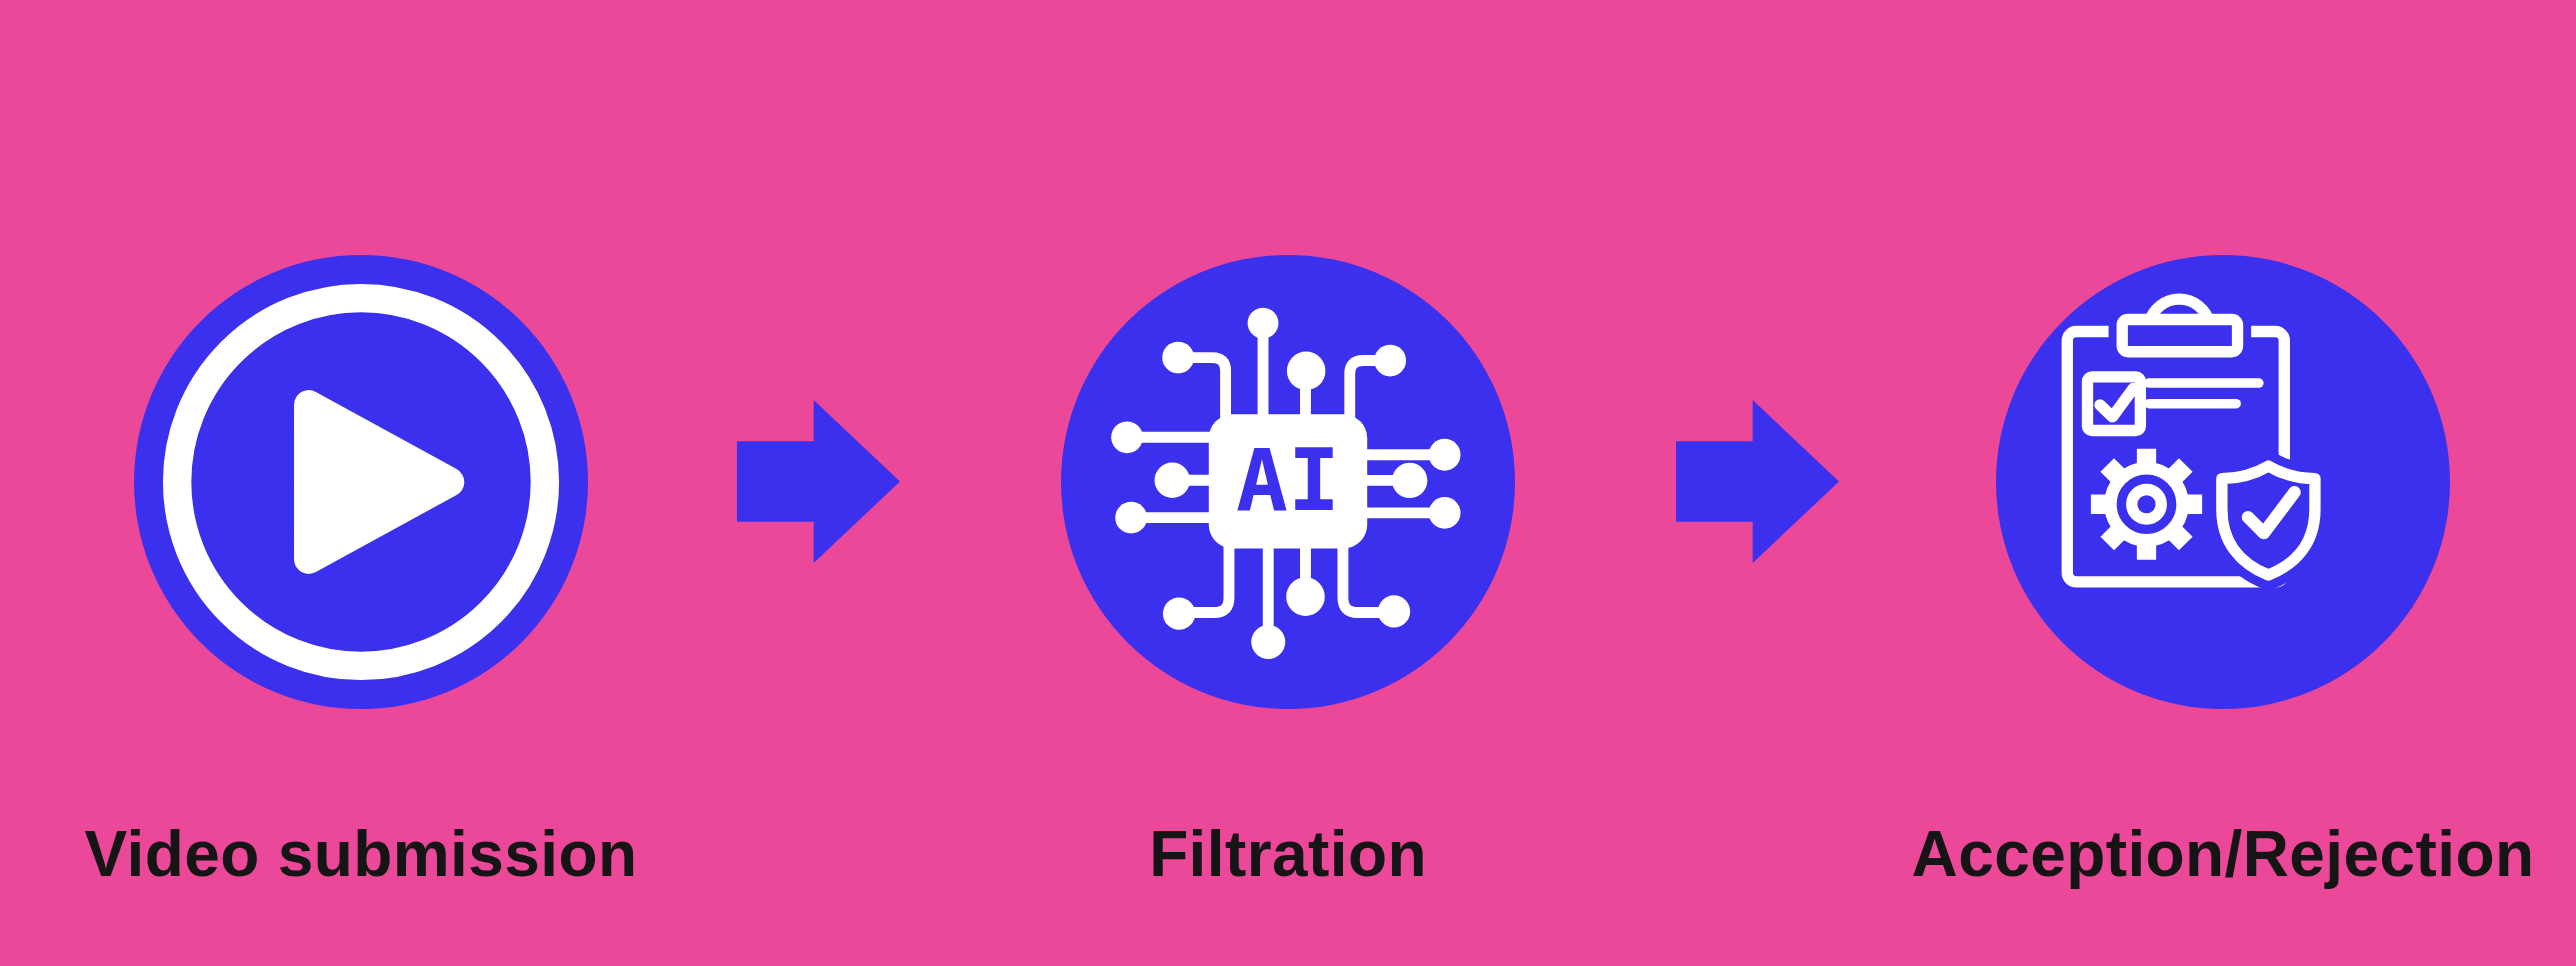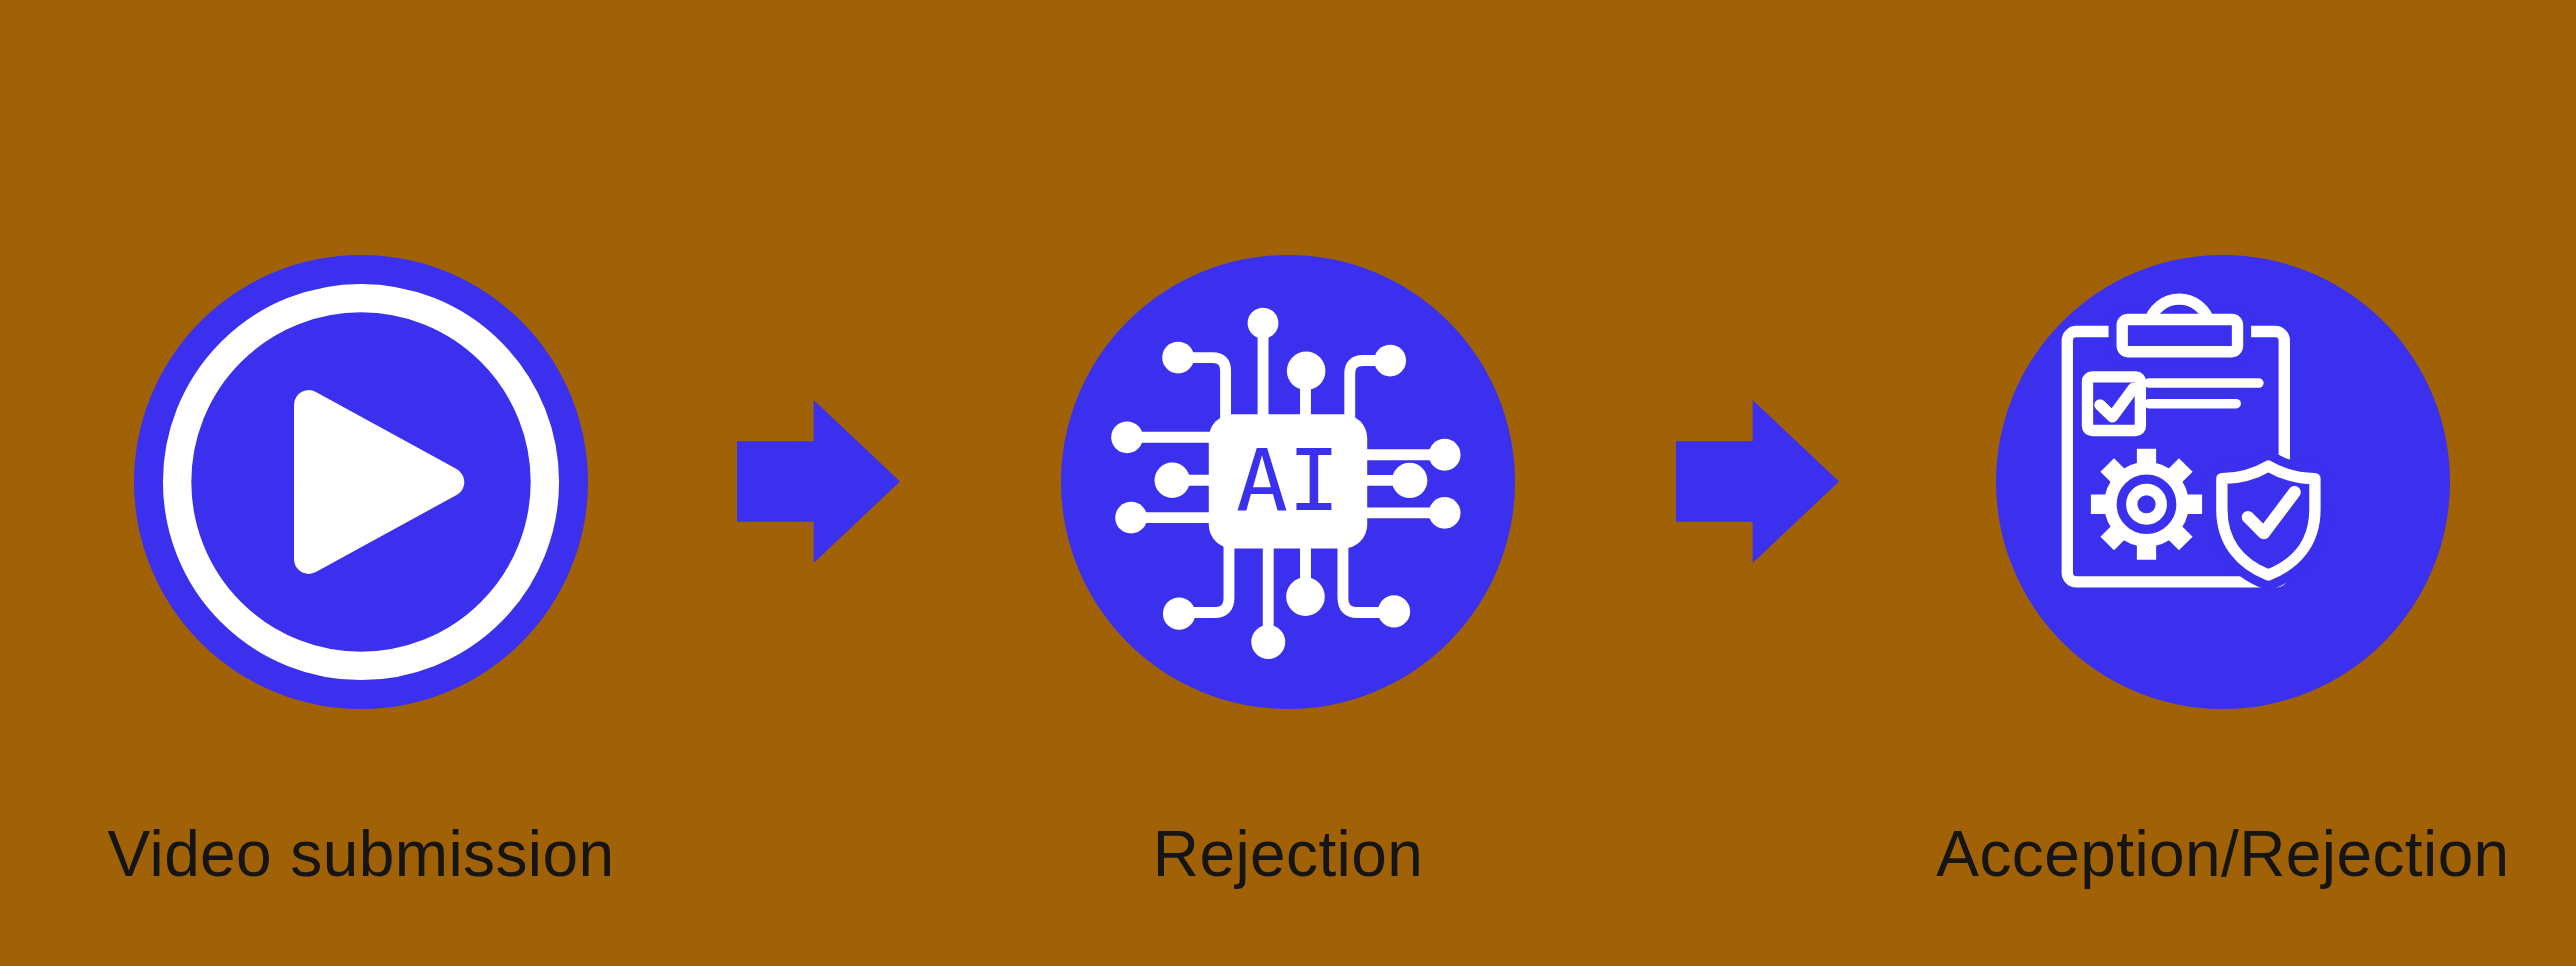--- a/index.html
+++ b/index.html
@@ -4,23 +4,24 @@
 <style>
   :root{
     --accent:#3A30EE;
     --icon-fg:#FFFFFF;
     --label:#151515;
   }
   html,body{margin:0;padding:0;background:#fff;}
   .canvas{
     position:relative;
     width:2576px;height:966px;
-    background:#a16207;
+    background:#ec4899;
     overflow:hidden;
     font-family:"Liberation Sans", sans-serif;
+    font-weight:bold;
   }
   .step-icon{position:absolute;top:255px;width:454px;height:454px;}
   #icon-1{left:134px;}
   #icon-2{left:1061px;}
   #icon-3{left:1996px;}
   .step-label{
     position:absolute;top:818px;width:966px;
     text-align:center;
     font-size:64px;line-height:1.15;
     letter-spacing:0.4px;
@@ -123,17 +124,17 @@
     <g>
       <path d="M 120 93 C 114 96.5 107 98.5 99.5 98.5 L 99.5 112 C 99.5 126.5 107.5 136 120 141
                C 132.5 136 140.5 126.5 140.5 112 L 140.5 98.5 C 133 98.5 126 96.5 120 93 Z" fill="var(--accent)" stroke="var(--accent)" stroke-width="13" stroke-linejoin="round"></path>
       <path d="M 120 93 C 114 96.5 107 98.5 99.5 98.5 L 99.5 112 C 99.5 126.5 107.5 136 120 141
                C 132.5 136 140.5 126.5 140.5 112 L 140.5 98.5 C 133 98.5 126 96.5 120 93 Z" fill="var(--accent)" stroke="var(--icon-fg)" stroke-width="5" stroke-linejoin="round"></path>
       <path d="M 111 115.5 L 118 122.5 L 131.5 104.5" fill="none" stroke="var(--icon-fg)" stroke-width="5.5" stroke-linecap="round" stroke-linejoin="round"></path>
     </g>
   </svg>
 
   <div id="label-1" class="step-label">Video submission</div>
-  <div id="label-2" class="step-label">Rejection</div>
+  <div id="label-2" class="step-label">Filtration</div>
   <div id="label-3" class="step-label">Acception/Rejection</div>
 
 </div>
 
 
 </body></html>

